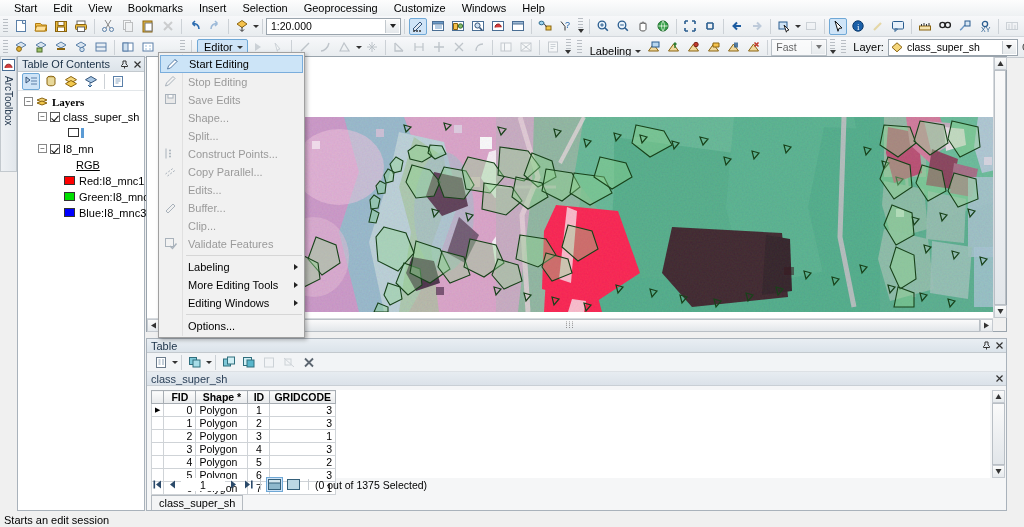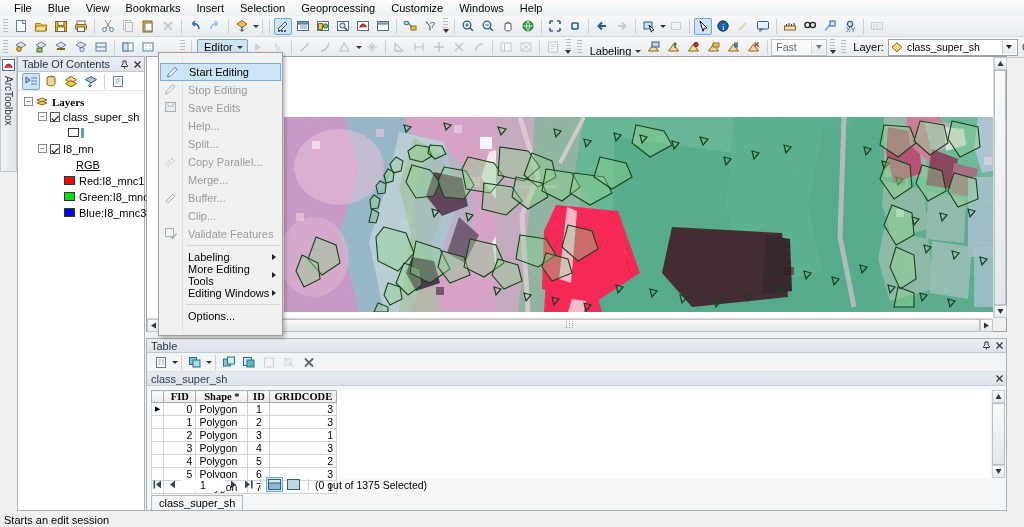--- a/index.html
+++ b/index.html
@@ -180,24 +180,24 @@
   }
   .sb-btn {
     width: 13px; height: 13px; background: linear-gradient(to bottom,#fbfbfb,#e6eaed);
     border: 1px solid #c5cad0; display: flex; align-items: center; justify-content: center; flex: none;
   }
   .sb-thumb { background: linear-gradient(to bottom,#fafafa,#e2e6ea); border: 1px solid #b9bfc5; }
   .corner-box { position: absolute; right: 0; bottom: 0; width: 13px; height: 13px; background: #f0f0f0; }
 
   
   .edmenu {
-    position: absolute; left: 158px; top: 52px; width: 125px;
+    position: absolute; left: 158px; top: 52px; width: 147px;
     background: #f1f1f1; border: 1px solid #a0a0a0;
     box-shadow: 2px 2px 4px rgba(0,0,0,0.28);
-    padding: 10px 0; z-index: 50;
+    padding: 2px 0; z-index: 50;
   }
   .edmenu .gutter {
     position: absolute; left: 1px; top: 1px; bottom: 1px; width: 23px;
     background: #f1f1f1; border-right: 1px solid #e0e0e0;
   }
   .mi {
     position: relative; height: 18px; display: flex; align-items: center;
     font-size: 11px; padding-left: 29px; padding-right: 6px; z-index: 2;
   }
   .mi.sel { background: #cce4f7; border: 1px solid #7aaddc; height: 18px; margin: 0 1px; padding-left: 28px; }
@@ -226,21 +226,21 @@
     height: 14px; background: linear-gradient(to bottom,#e7ecf1,#dbe2e9);
     display: flex; align-items: center; font-size: 11px; color: #2a3f57; padding-left: 4px;
     border-bottom: 1px solid #c9cfd5;
   }
   .tbl-subhdr .ttl { flex: 1; }
   .grid-area { position: absolute; left: 4px; top: 51px; right: 16px; bottom: 32px; background: #fff; }
   table.attr { border-collapse: collapse; font-size: 10.5px; }
   table.attr th {
     background: linear-gradient(to bottom,#fcfcfc,#e8eaec);
     border: 1px solid #a7adb3; font-weight: bold; font-size: 10.5px;
-    height: 12px; padding: 0 4px; text-align: center; white-space: nowrap; font-family: Liberation Serif, serif;
+    height: 12px; padding: 0 4px; text-align: center; white-space: nowrap;
   }
   table.attr td {
     border: 1px solid #cfd3d7; height: 11px; padding: 0 3px; background: #fff;
     white-space: nowrap; font-size: 10.5px;
   }
   td.rowsel { width: 11px; background: #f0f0f0; border: 1px solid #b8bdc2; text-align: center; padding: 0; }
   td.num { text-align: right; }
   td.ctr { text-align: center; }
   td.lft { text-align: left; }
   .tbl-footer {
@@ -270,22 +270,22 @@
     position: absolute; left: 0; bottom: 0; width: 1024px; height: 15px;
     background: #f0f0f0; display: flex; align-items: center; padding-left: 4px; font-size: 11px;
   }
 </style>
 </head>
 <body>
 
 <div id="app">
 
   <div class="menubar" id="menubar">
-      <div class="menu-item">File</div>
-      <div class="menu-item">Blue</div>
+      <div class="menu-item">Start</div>
+      <div class="menu-item">Edit</div>
       <div class="menu-item">View</div>
       <div class="menu-item">Bookmarks</div>
       <div class="menu-item">Insert</div>
       <div class="menu-item">Selection</div>
       <div class="menu-item">Geoprocessing</div>
       <div class="menu-item">Customize</div>
       <div class="menu-item">Windows</div>
       <div class="menu-item">Help</div>
     </div>
 
@@ -357,20 +357,26 @@
     <div class="dropbtn">
       <div class="tbtn">
         <svg width="14" height="14">
             <path d="M7 1.5l5 3.5-5 3.5L2 5z" fill="#f5c24d" stroke="#8a6410"></path>
             <path d="M7 8v4M5 10.5l2 2 2-2" stroke="#333" fill="none"></path>
           </svg>
       </div>
       <div class="caret"></div>
     </div>
     <div class="tsep"></div>
+    <div class="combo" style="width:135px;">
+      <span>1:20.000</span>
+      <span class="cb-arrow">
+          <i></i>
+        </span>
+    </div>
     <div class="tsep"></div>
     <div class="tbtn active">
       <svg width="14" height="14">
           <path d="M2 10L9 3l2 2-7 7z" fill="#dfe8f2" stroke="#35557a"></path>
           <circle cx="3" cy="12" r="1" fill="#333"></circle>
           <circle cx="6" cy="12" r="1" fill="#333"></circle>
           <circle cx="9" cy="12" r="1" fill="#333"></circle>
         </svg>
     </div>
     <div class="tbtn">
@@ -1104,33 +1110,42 @@
           <span>Stop Editing</span>
         </div>
         <div class="mi disabled">
           <span class="ico"><svg width="14" height="13">
               <rect x="1.5" y="1.5" width="10" height="9" fill="#e9e9e9" stroke="#a9b2bb"></rect>
               <rect x="4" y="1.5" width="5" height="3.5" fill="#fafafa" stroke="#a9b2bb"></rect>
             </svg></span>
           <span>Save Edits</span>
         </div>
         <div class="mi disabled">
-          <span>Help...</span>
+          <span>Shape...</span>
         </div>
         <div class="mi disabled">
           <span>Split...</span>
+        </div>
+        <div class="mi disabled">
+          <span class="ico"><svg width="14" height="13">
+              <path d="M2 1.5v10" stroke="#a9b2bb"></path>
+              <circle cx="6" cy="3.5" r="1" fill="#a9b2bb"></circle>
+              <circle cx="6" cy="6.5" r="1" fill="#a9b2bb"></circle>
+              <circle cx="6" cy="9.5" r="1" fill="#a9b2bb"></circle>
+            </svg></span>
+          <span>Construct Points...</span>
         </div>
         <div class="mi disabled">
           <span class="ico"><svg width="14" height="13">
               <path d="M1.5 9l8-6M3.5 11l8-6" stroke="#a9b2bb" stroke-dasharray="2 1.5"></path>
             </svg></span>
           <span>Copy Parallel...</span>
         </div>
         <div class="mi disabled">
-          <span>Merge...</span>
+          <span>Edits...</span>
         </div>
         <div class="mi disabled">
           <span class="ico"><svg width="14" height="13">
               <path d="M2 10l7-7 2 2-7 7z" fill="#f0f0f0" stroke="#a9b2bb"></path>
             </svg></span>
           <span>Buffer...</span>
         </div>
         <div class="mi disabled">
           <span>Clip...</span>
         </div>

